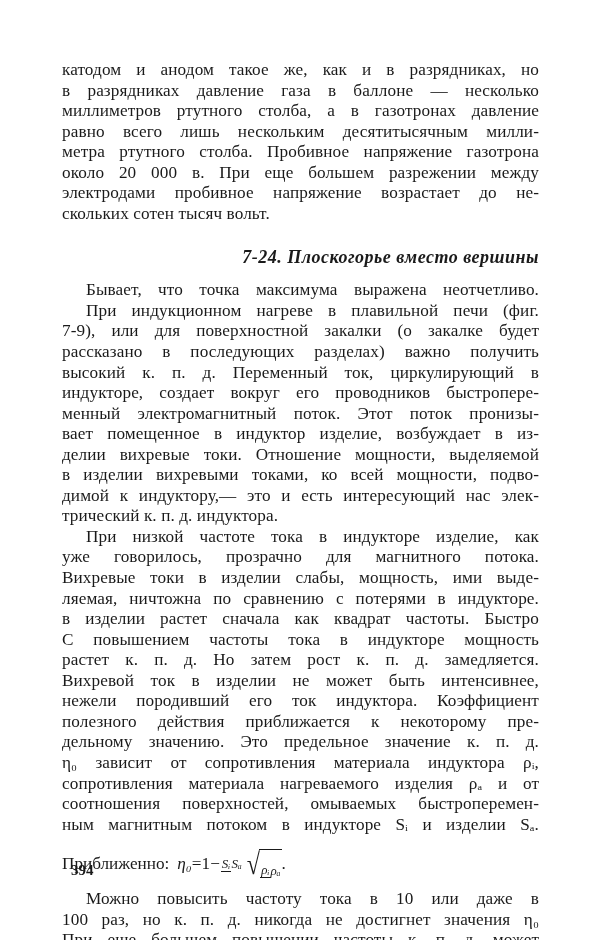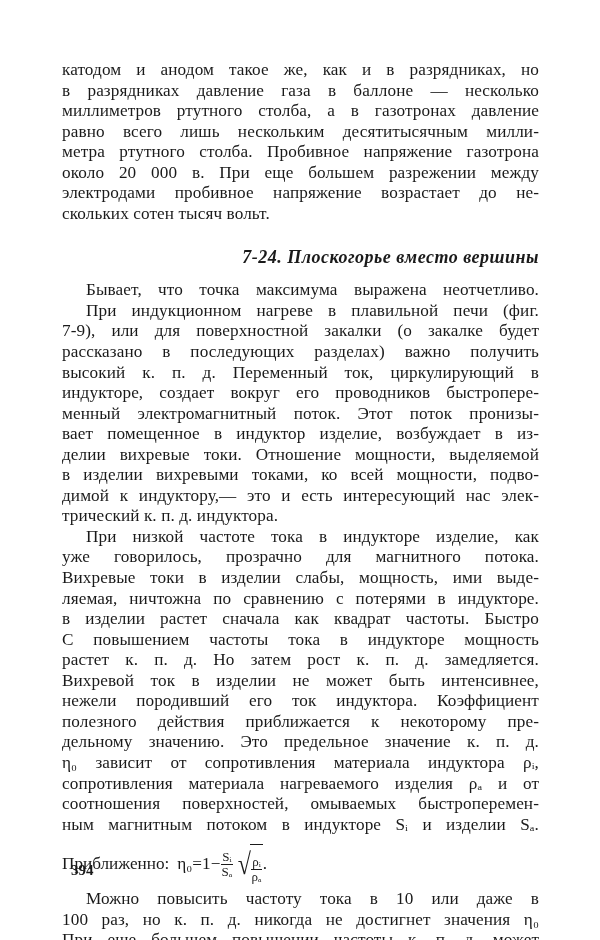--- a/index.html
+++ b/index.html
@@ -6,26 +6,26 @@
   body { width:600px; height:940px; position:relative; overflow:hidden;
          font-family:"Liberation Serif", "DejaVu Serif", serif; color:#1a1a1a; }
   .page { position:absolute; left:62px; top:60px; width:477px; }
   .line { font-size:17.2px; line-height:20.55px; height:20.55px; white-space:nowrap;
           text-align:justify; text-align-last:justify; letter-spacing:0.1px; }
   .line.last { text-align-last:left; }
   .indent { padding-left:24px; }
   .heading { font-style:italic; font-weight:bold; font-size:18px; text-align:right;
              margin-top:22px; margin-bottom:12px; height:22px; line-height:22px; letter-spacing:0.5px; }
   .formula { font-size:17.2px; height:46px; display:flex; align-items:center; margin-top:6px; margin-bottom:2px; white-space:nowrap; }
-  .frac { display:inline-flex; flex-direction:column; align-items:center; font-size:13px; line-height:14px; vertical-align:middle; margin:0 1px; }
+  .frac { display:inline-flex; flex-direction:row; align-items:center; font-style:italic; font-size:13px; line-height:14px; vertical-align:middle; margin:0 1px; }
   .frac .num { border-bottom:1px solid #1a1a1a; padding:0 1px; }
   .sqrt { display:inline-flex; align-items:center; margin-left:2px; }
   .sqrt .rad { font-size:30px; line-height:30px; transform:scaleX(0.8); }
   .sqrt .body { border-top:1.2px solid #1a1a1a; padding-top:10px; margin-left:-2px; }
-  .it { }
+  .it { font-style:italic; }
   .pageno { position:absolute; left:71px; top:862px; font-size:15px; font-weight:bold; }
 </style>
 </head>
 <body>
 
 <div class="page">
 
   <div>
     <div class="line">катодом и анодом такое же, как и в разрядниках, но</div>
     <div class="line">в разрядниках давление газа в баллоне — несколько</div>

